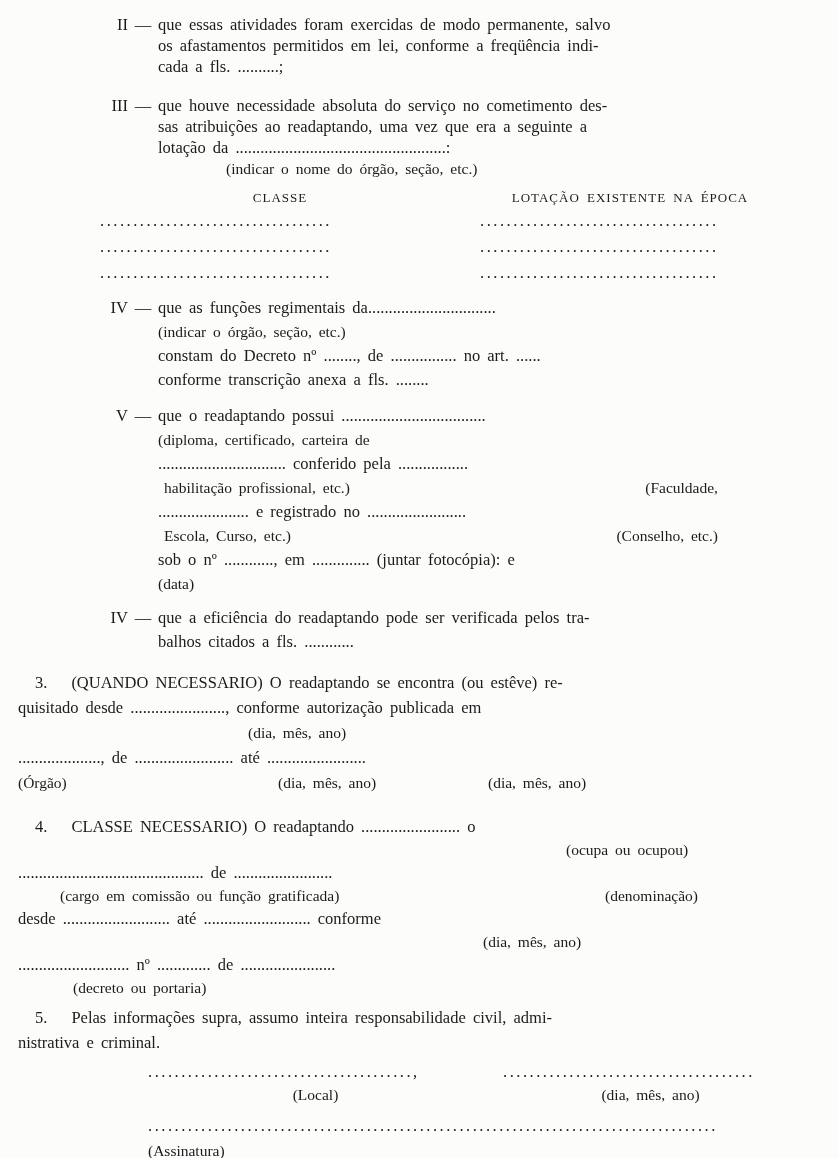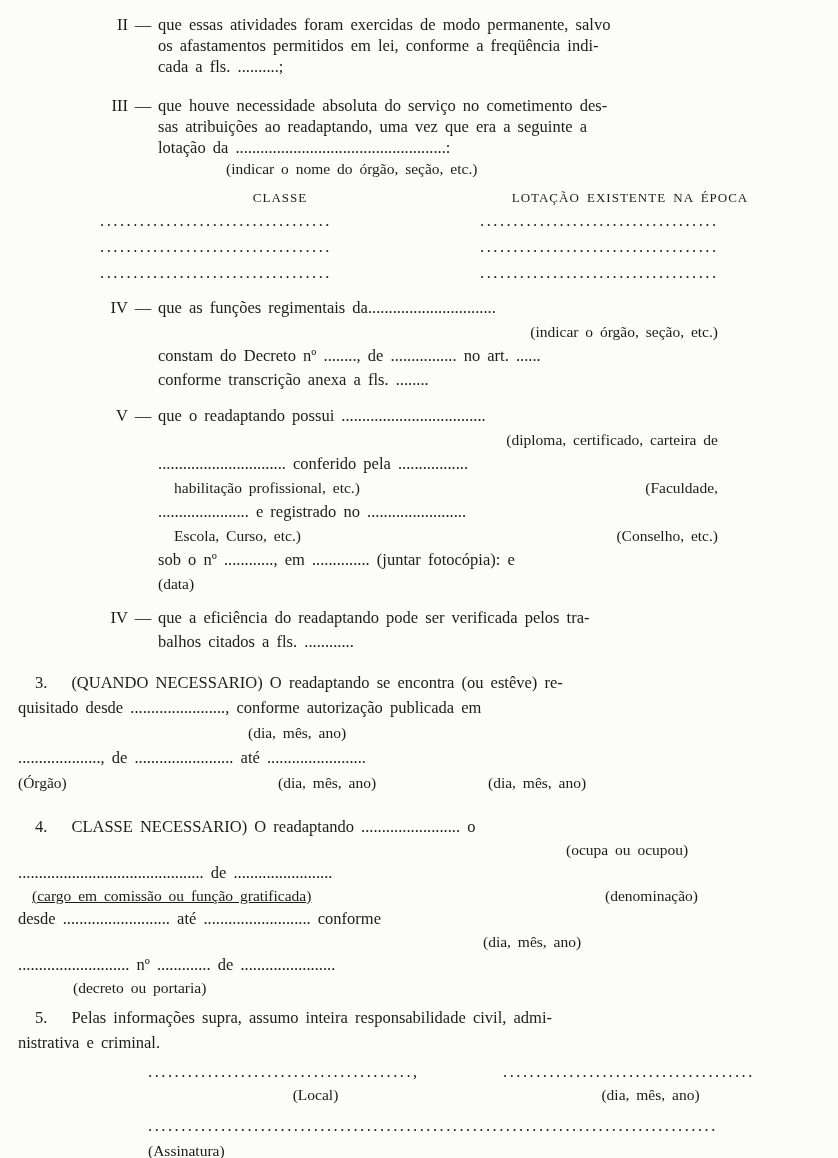--- a/index.html
+++ b/index.html
@@ -21,44 +21,44 @@
   
   .clause { display:flex; padding-left:30px; }
   .c-num  { width:98px; text-align:right; flex:none; line-height:21px; }
   .c-dash { width:30px; text-align:center; flex:none; line-height:21px; }
   .c-body { width:620px; flex:none; }
   .c-body .line { line-height:21px; }
   .lh24 .c-num, .lh24 .c-dash, .lh24 .line { line-height:24px; }
 
   .cap { font-size:15.5px; white-space:nowrap; }
   .cap-center { text-align:left; }
-  .cap-right  { text-align:right; padding-right:60px; }
+  .cap-right  { padding-right:60px; }
   .cap-pair   { display:flex; justify-content:space-between; }
-  .cap-pair .left  { margin-left:16px; }
+  .cap-pair .left  { margin-left:6px; }
   .cap-pair .right { margin-right:60px; }
 
   
   .c3-caption { padding-left:68px; line-height:22px; }
   .c3-table { margin-left:100px; width:680px; }
   .c3-head { display:grid; grid-template-columns:290px 300px; column-gap:90px; margin-top:8px; }
   .c3-head div { font-size:13px; letter-spacing:1px; text-align:center; line-height:20px; }
   .c3-head .h1 { padding-left:70px; }
   .c3-row { display:grid; grid-template-columns:290px 300px; column-gap:90px; }
   .c3-row div { line-height:26px; overflow:hidden; }
   .dots { letter-spacing:2.5px; }
 
   
   .para { margin-left:18px; width:798px; }
   .para .line { line-height:25px; }
   .para.tight .line { line-height:23px; }
   .p-num { display:inline-block; margin-left:17px; margin-right:24px; }
   .cap-row3 { display:grid; grid-template-columns:260px 210px 330px; }
   .cap-row3 div { }
   .cap-row2 { display:flex; }
-  .cap-row2 .a { margin-left:14px;text-decoration:underline; }
+  .cap-row2 .a { margin-left:42px; }
   .cap-row2 .b { margin-left:auto; margin-right:118px; }
   .pad548 { padding-left:548px; }
   .pad465 { padding-left:465px; }
   .pad230 { padding-left:230px; }
   .pad55  { padding-left:55px; }
 
   
   .sig { margin-left:148px; width:650px; }
   .sig-row { display:grid; grid-template-columns:335px 295px; column-gap:20px; }
   .sig-row .line { line-height:22px; overflow:hidden; }

